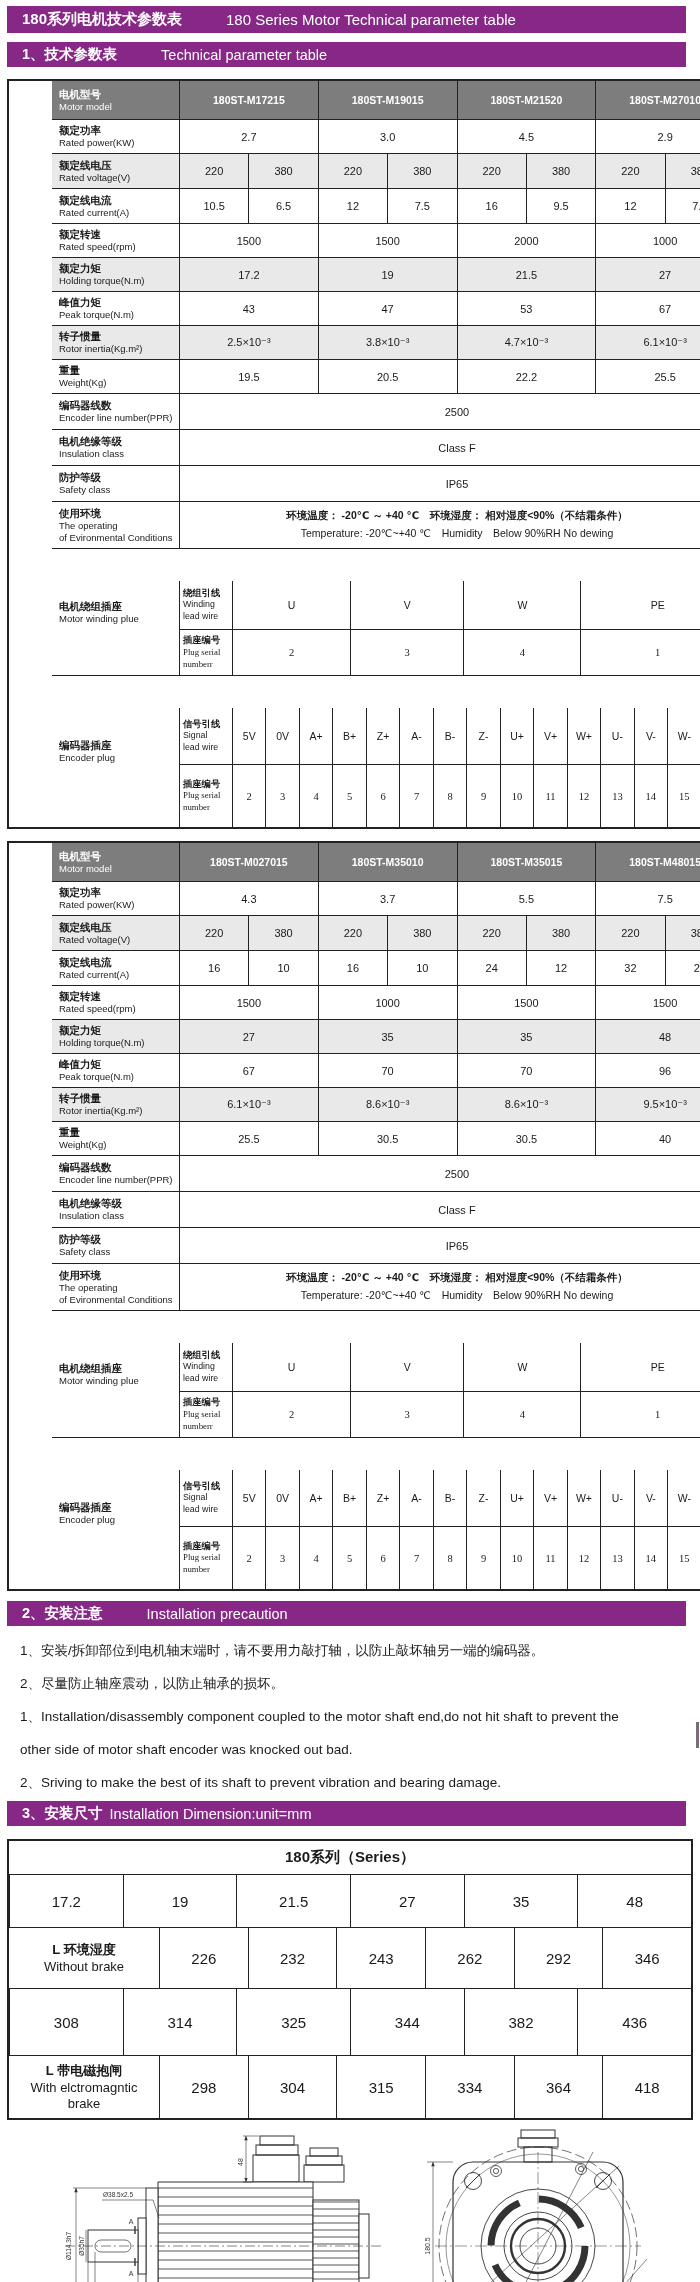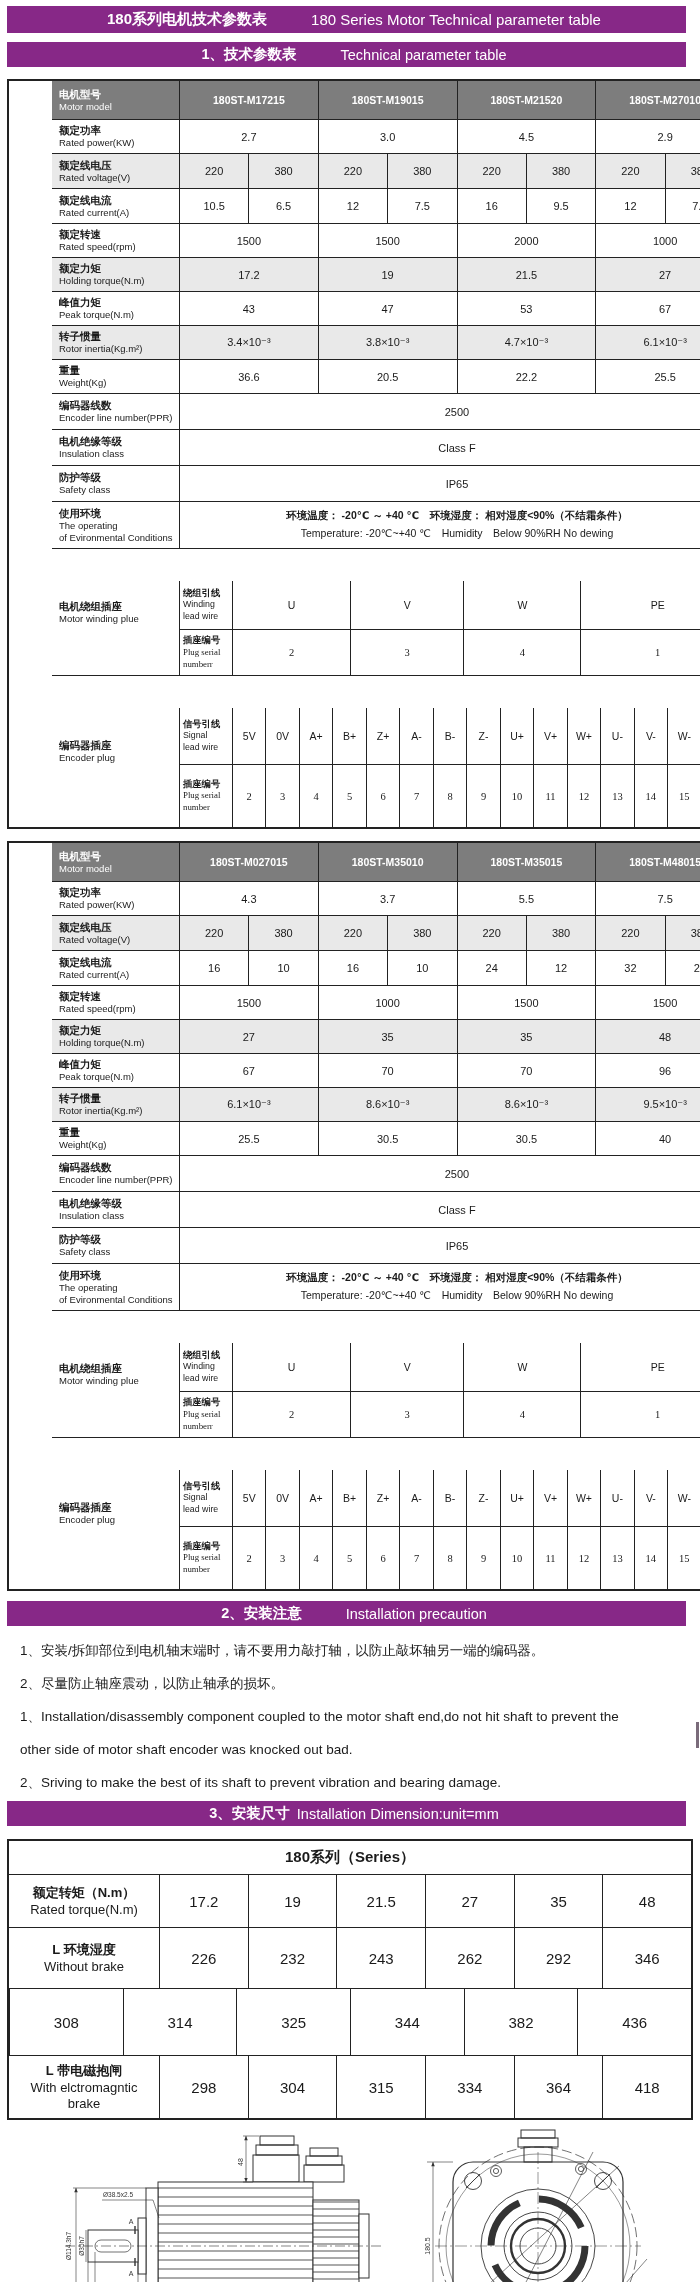--- a/index.html
+++ b/index.html
@@ -1,20 +1,20 @@
 <!DOCTYPE html>
 <html style="--banner: #872887; --hdr: #7d7d7d; --shade: #e9e9e9; --bd: #222222;"><head>
 <meta charset="utf-8">
 <style>
   :root{
     --banner:#872887; --hdr:#7d7d7d; --shade:#e9e9e9; --bd:#222; --ink:#1a1a1a;
   }
   html,body{margin:0;padding:0;background:#fff;}
   body{width:700px;position:relative;font-family:"Liberation Sans","DejaVu Sans",sans-serif;color:var(--ink);}
-  .banner{width:679px;margin:0 0 0 7px;background:var(--banner);color:#fff;display:flex;align-items:center;gap:44px;padding-left:15px;box-sizing:border-box;justify-content:center;}
+  .banner{width:679px;margin:0 0 0 7px;background:var(--banner);color:#fff;display:flex;align-items:center;gap:44px;padding-left:15px;box-sizing:border-box;}
   .banner .zh{font-weight:bold;}
   #banner-main{height:27px;margin-top:6px;font-size:15px;}
   #banner-s1{height:25px;margin-top:9px;font-size:14.5px;}
   #banner-s2,#banner-s3{height:25px;font-size:14.5px;}
   #banner-s2{margin-top:10px;}
   #banner-s3{margin-top:2px;gap:7px;}
 
   
   .spec-table{width:682px;margin:12px 0 0 7px;border:2px solid var(--bd);box-sizing:content-box;padding-left:43px;}
   .srow{display:flex;border-top:1px solid var(--bd);}
@@ -148,31 +148,31 @@
         <div class="vcell">43</div>
         <div class="vcell">47</div>
         <div class="vcell">53</div>
         <div class="vcell">67</div>
       </div>
       <div class="srow h33 shade">
         <div class="labelcell">
           <div class="zh">转子惯量</div>
           <div class="en">Rotor inertia(Kg.m²)</div>
         </div>
-        <div class="vcell">3.4×10⁻³</div>
+        <div class="vcell">2.5×10⁻³</div>
         <div class="vcell">3.8×10⁻³</div>
         <div class="vcell">4.7×10⁻³</div>
         <div class="vcell">6.1×10⁻³</div>
       </div>
       <div class="srow h33">
         <div class="labelcell">
           <div class="zh">重量</div>
           <div class="en">Weight(Kg)</div>
         </div>
-        <div class="vcell">36.6</div>
+        <div class="vcell">19.5</div>
         <div class="vcell">20.5</div>
         <div class="vcell">22.2</div>
         <div class="vcell">25.5</div>
       </div>
       <div class="srow h35">
         <div class="labelcell">
           <div class="zh">编码器线数</div>
           <div class="en">Encoder line number(PPR)</div>
         </div>
         <div class="vcell">2500</div>
@@ -516,24 +516,20 @@
 
 <div class="banner" id="banner-s3">
   <span class="zh">3、安装尺寸</span>
   <span class="en">Installation Dimension:unit=mm</span>
 </div>
 
 <div id="dim-mount">
     <div class="dim-table">
       <div class="dim-title">180系列（Series）</div>
       <div class="drow dh52">
-        <div class="dimlabel">
-          <div class="zh">额定转矩（N.m）</div>
-          <div class="en">Rated torque(N.m)</div>
-        </div>
         <div class="dcell">17.2</div>
         <div class="dcell">19</div>
         <div class="dcell">21.5</div>
         <div class="dcell">27</div>
         <div class="dcell">35</div>
         <div class="dcell">48</div>
       </div>
       <div class="drow dh60">
         <div class="dimlabel">
           <div class="zh">L 环境湿度</div>

